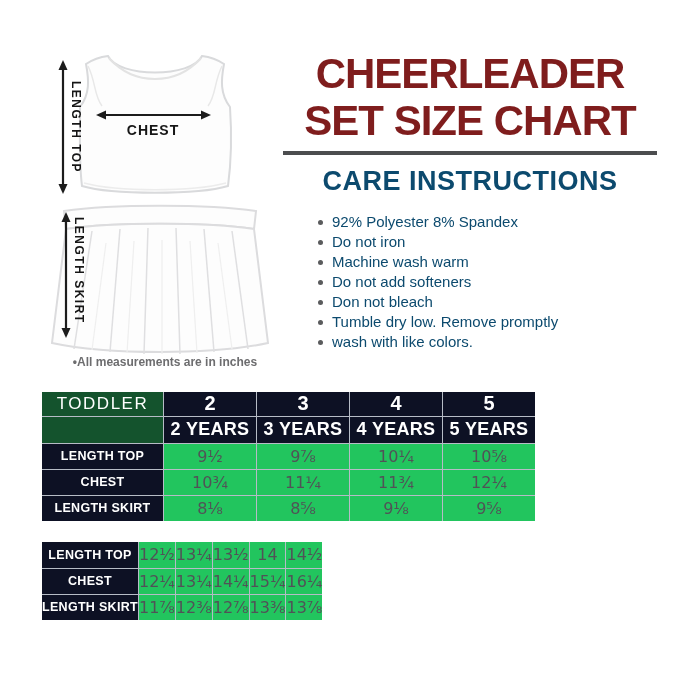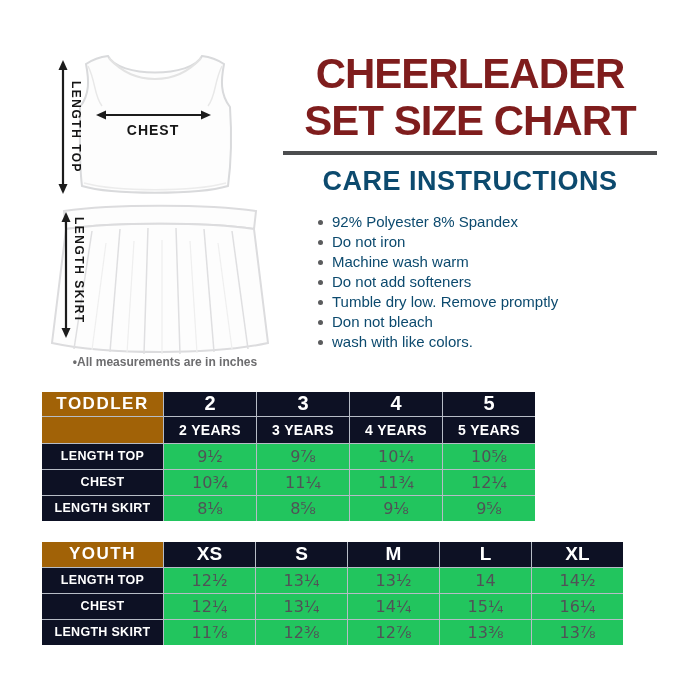--- a/index.html
+++ b/index.html
@@ -15,27 +15,27 @@
   .care-list{position:absolute;left:318px;top:212px;width:330px;list-style:none;margin:0;padding:0;}
   .care-list li{display:flex;align-items:flex-start;height:20px;line-height:20px;
                 font-size:15px;color:#0c4a6e;}
   .care-dot{flex:0 0 5px;width:5px;height:5px;border-radius:50%;background:#5a5b5d;
             margin:8px 9px 0 0;}
 
   
   .tbl-wrap{position:absolute;}
   .size-table{border-collapse:collapse;border-style:hidden;}
   .size-table td{border:1px solid #b6bcc6;text-align:center;padding:0;vertical-align:middle;}
-  td.blue{background:#a16207;color:#fff;font-weight:bold;}
+  td.blue{background:#14532d;color:#fff;font-weight:normal;}
   td.navy{background:#0d1124;color:#fff;font-weight:bold;}
   td.val{background:#22c55e;color:#515257;font-family:"DejaVu Sans",sans-serif;font-size:16px;}
   td.grp{width:121px;font-size:17px;letter-spacing:1.5px;}
   td.num{width:92px;font-size:20px;}
   td.num-y{width:91px;font-size:19px;}
-  td.sub{font-size:14px;letter-spacing:.3px;}
+  td.sub{font-size:18px;letter-spacing:.3px;}
   td.lab{font-size:12.5px;letter-spacing:.3px;}
   tr.r-top{height:24px;} tr.r-sub{height:27px;} tr.r-val{height:26px;} tr.r-yhead{height:25px;}
 
   
   .illus{position:absolute;left:38px;top:45px;}
   .svg-label{font-family:"Liberation Sans",sans-serif;font-weight:bold;fill:#161616;}
   .chest-t{font-size:14px;letter-spacing:1px;}
   .vert-t{font-size:12px;letter-spacing:1.5px;}
   .note-t{font-size:12px;font-weight:bold;fill:#6d6d6f;font-family:"Liberation Sans",sans-serif;}
 </style>
@@ -119,25 +119,25 @@
     <li>
         <span class="care-dot"></span>
         <span>Machine wash warm</span>
       </li>
     <li>
         <span class="care-dot"></span>
         <span>Do not add softeners</span>
       </li>
     <li>
         <span class="care-dot"></span>
+        <span>Don not bleach</span>
+      </li>
+    <li>
+        <span class="care-dot"></span>
         <span>Tumble dry low. Remove promptly</span>
-      </li>
-    <li>
-        <span class="care-dot"></span>
-        <span>Don not bleach</span>
       </li>
     <li>
         <span class="care-dot"></span>
         <span>wash with like colors.</span>
       </li>
   </ul>
 
   <div class="tbl-wrap" style="left:42px;top:392px;">
     <table class="size-table">
       <tbody>
@@ -176,28 +176,20 @@
         <td class="val">9⅛</td>
         <td class="val">9⅝</td>
       </tr>
     </tbody>
       </table>
   </div>
 
   <div class="tbl-wrap" style="left:42px;top:542px;">
     <table class="size-table">
       <tbody>
-          <tr class="r-yhead">
-        <td class="blue grp">YOUTH</td>
-        <td class="navy num-y">XS</td>
-        <td class="navy num-y">S</td>
-        <td class="navy num-y">M</td>
-        <td class="navy num-y">L</td>
-        <td class="navy num-y">XL</td>
-      </tr>
       <tr class="r-val">
         <td class="navy lab">LENGTH TOP</td>
         <td class="val">12½</td>
         <td class="val">13¼</td>
         <td class="val">13½</td>
         <td class="val">14</td>
         <td class="val">14½</td>
       </tr>
       <tr class="r-val">
         <td class="navy lab">CHEST</td>

